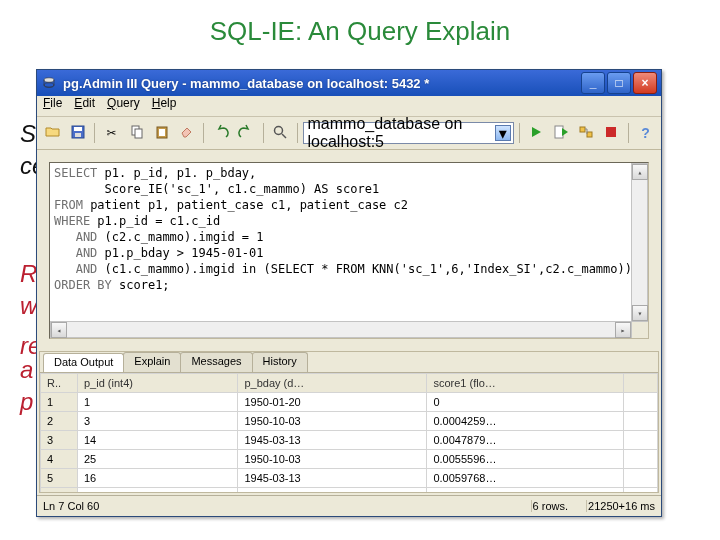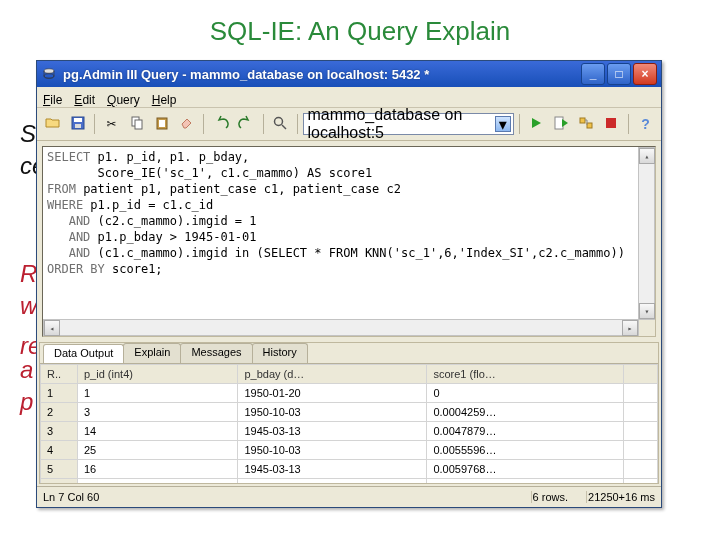--- a/index.html
+++ b/index.html
@@ -9,38 +9,38 @@
   .bg-text.red{color:#bb2030}
   .bg1{top:120px}
   .bg2{top:152px}
   .bg3{top:260px}
   .bg4{top:292px}
   .bg5{top:332px}
   .bg6{top:356px}
   .bg7{top:388px}
 
   
-  .win{position:absolute;left:36px;top:60px;width:624px;height:446px;border:1px solid #2b4a7a;box-shadow:2px 2px 3px rgba(0,0,0,.3);z-index:1;background:#ece9d8;display:flex;flex-direction:column}
+  .win{position:absolute;left:36px;top:69px;width:624px;height:446px;border:1px solid #2b4a7a;box-shadow:2px 2px 3px rgba(0,0,0,.3);z-index:1;background:#ece9d8;display:flex;flex-direction:column}
   .titlebar{height:26px;background:linear-gradient(#3a6ad8,#184fb8);display:flex;align-items:center;color:#fff;padding:0 4px}
   .titlebar .appicon{width:16px;height:16px;margin-right:6px}
   .appicon svg{display:block}
   .title-text{flex:1;font-weight:700;font-size:13px;text-shadow:0 0 2px rgba(0,0,0,.4)}
   .wbtn{width:22px;height:20px;margin-left:2px;border:1px solid #16428e;border-radius:3px;display:flex;align-items:center;justify-content:center;background:linear-gradient(#6a9cf0,#2e63c8);color:#fff;font-weight:700;font-size:12px;cursor:pointer}
   .wbtn.close{background:linear-gradient(#f08a7a,#d23a20);border-color:#8a1e10}
   .wbtn span{pointer-events:none}
-  .menubar{height:20px;background:#ece9d8;display:flex;align-items:flex-end;gap:12px;padding:0 6px;border-bottom:1px solid #c9c3ae}
+  .menubar{height:20px;background:#ece9d8;display:flex;align-items:flex-start;gap:12px;padding:0 6px;border-bottom:1px solid #c9c3ae}
   .menuitem{font-size:12px;cursor:pointer}
   .menuitem u{text-decoration:underline}
   .toolbar{height:28px;background:#ece9d8;display:flex;align-items:center;gap:2px;padding:2px 4px;border-bottom:1px solid #bfb89e}
   .tb-btn{width:22px;height:22px;border:1px solid transparent;display:flex;align-items:center;justify-content:center;cursor:pointer;border-radius:2px}
   .tb-sep{width:1px;height:20px;background:#b6b09a;margin:0 3px}
   .db-select{width:210px;height:20px;border:1px solid #7a8aa8;background:#fff;display:flex;align-items:center;padding:0 4px;font-size:16px;cursor:pointer;position:relative}
   .db-select .dd-arrow{position:absolute;right:2px;top:2px;width:14px;height:14px;background:linear-gradient(#cfe4ff,#8db8f0);border:1px solid #5a7aaf;display:flex;align-items:center;justify-content:center}
 
-  .editor{flex:1;background:#fff;border:1px inset #bfb89e;margin:5px;position:relative;overflow:hidden;font-family:Consolas,Menlo,monospace;font-size:12px}
+  .editor{flex:1;background:#fff;border:1px inset #bfb89e;margin:12px;position:relative;overflow:hidden;font-family:Consolas,Menlo,monospace;font-size:12px}
   .editor-content{padding:2px 4px;white-space:pre;line-height:16px}
   .kw{color:#707070}
   .txt{color:#000}
   .editor .sb{position:absolute;background:#efefef;border:1px solid #c3c3c3}
   .editor .sb-h{left:0;right:16px;bottom:0;height:15px}
   .editor .sb-v{top:0;bottom:16px;right:0;width:15px}
   .sb-btn{position:absolute;width:14px;height:14px;background:linear-gradient(#f8f8f8,#d9d9d9);border:1px solid #a9a9a9;display:flex;align-items:center;justify-content:center;font-size:8px;color:#555}
   .sb-h .sb-btn.left{left:0;top:0}
   .sb-h .sb-btn.right{right:0;top:0}
   .sb-v .sb-btn.up{left:0;top:0}

